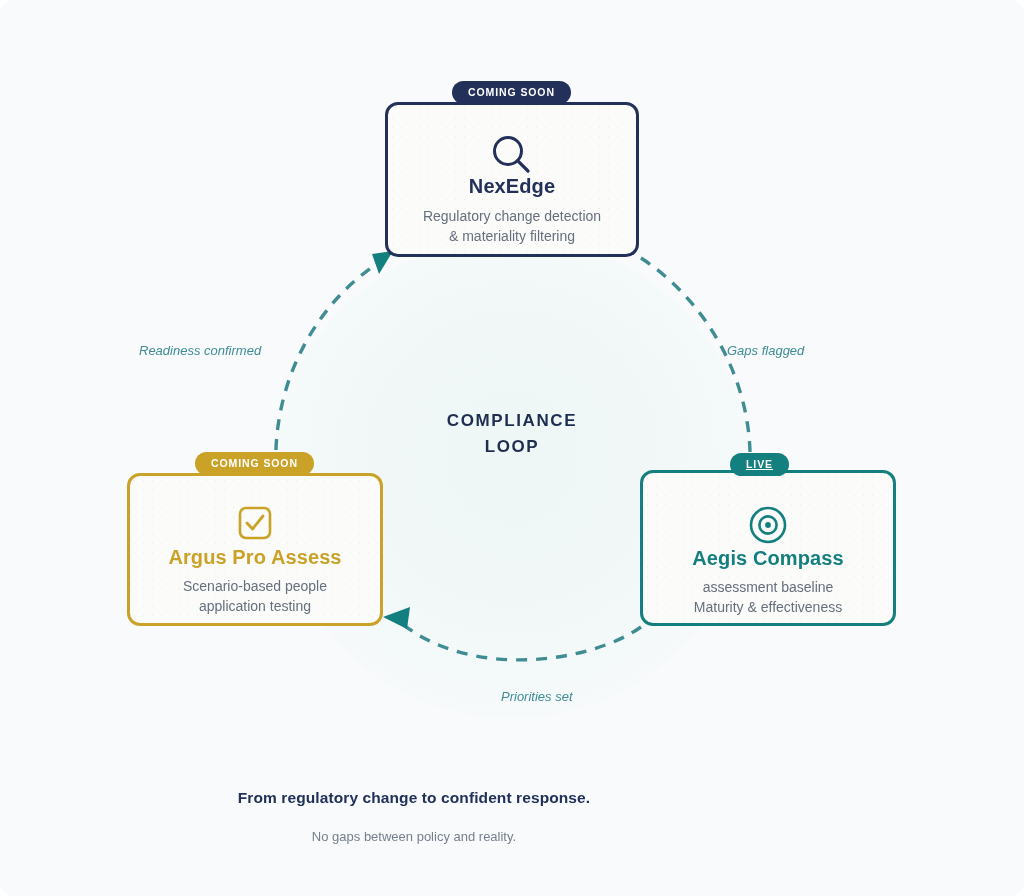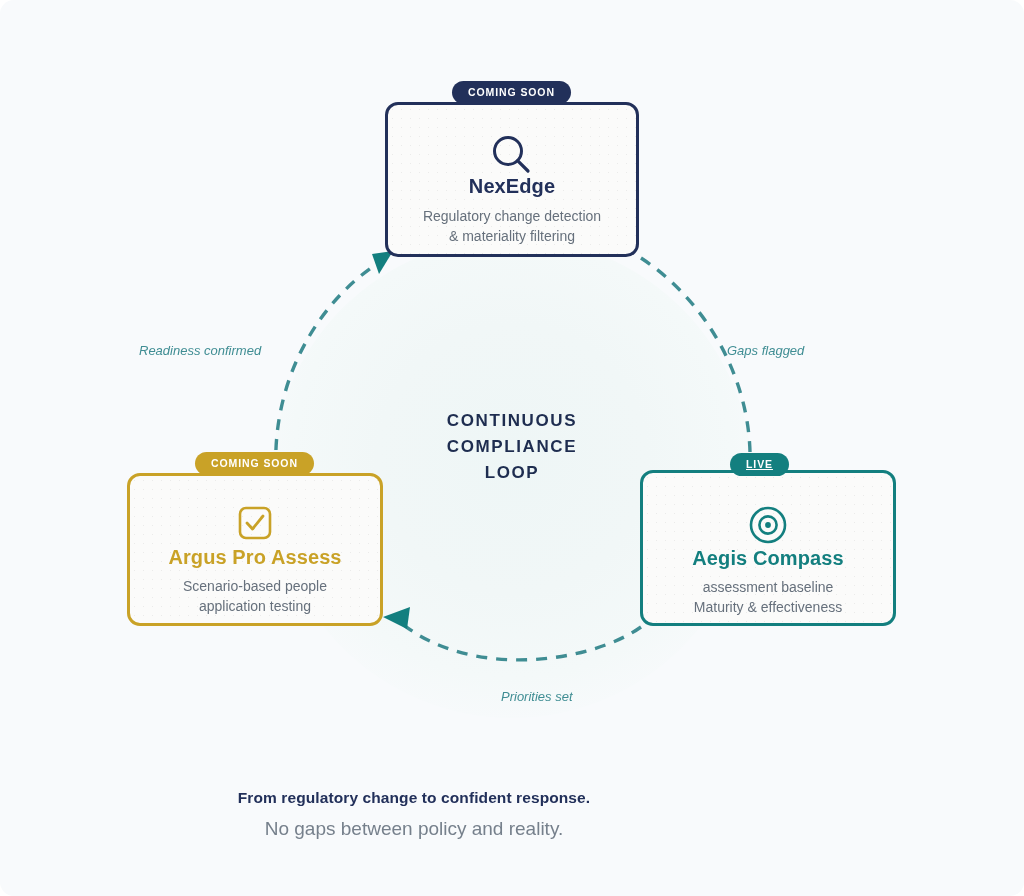--- a/index.html
+++ b/index.html
@@ -184,22 +184,22 @@
     width: 828px;
     text-align: center;
   }
   #footer-headline {
     font-size: 15.5px;
     font-weight: bold;
     color: #22305a;
     letter-spacing: 0.1px;
   }
   #footer-sub {
-    margin-top: 11px;
-    font-size: 19px;
+    margin-top: 22px;
+    font-size: 13px;
     color: #76808c;
   }
 </style>
 </head>
 <body>
 
 <div id="stage">
 
   <div id="center-glow"></div>
 
@@ -210,21 +210,20 @@
     <path d="M 641 627 C 590 663, 470 680, 400 622" fill="none" stroke="#3f8d93" stroke-width="3.4" stroke-dasharray="11 9" stroke-linecap="butt"></path>
 
     <path d="M 276 470 C 272 380, 318 300, 383 260" fill="none" stroke="#3f8d93" stroke-width="3.4" stroke-dasharray="11 9" stroke-linecap="butt"></path>
 
     <polygon points="393,251 372,254 379,274" fill="#137f7f"></polygon>
 
     <polygon points="383,617 410,607 407,629" fill="#137f7f"></polygon>
   </svg>
 
   <div id="center-label">
-    <div>CONTINUOUS</div>
     <div>COMPLIANCE</div>
     <div>LOOP</div>
   </div>
 
   <div class="badge" id="badge-nexedge">COMING SOON</div>
   <div class="card" id="card-nexedge">
     <div class="inner">
       <div class="card-icon">
         <svg width="46" height="46" viewBox="0 0 46 46" xmlns="http://www.w3.org/2000/svg">
           <circle cx="19" cy="18" r="13.5" fill="none" stroke="#22305a" stroke-width="3"></circle>

